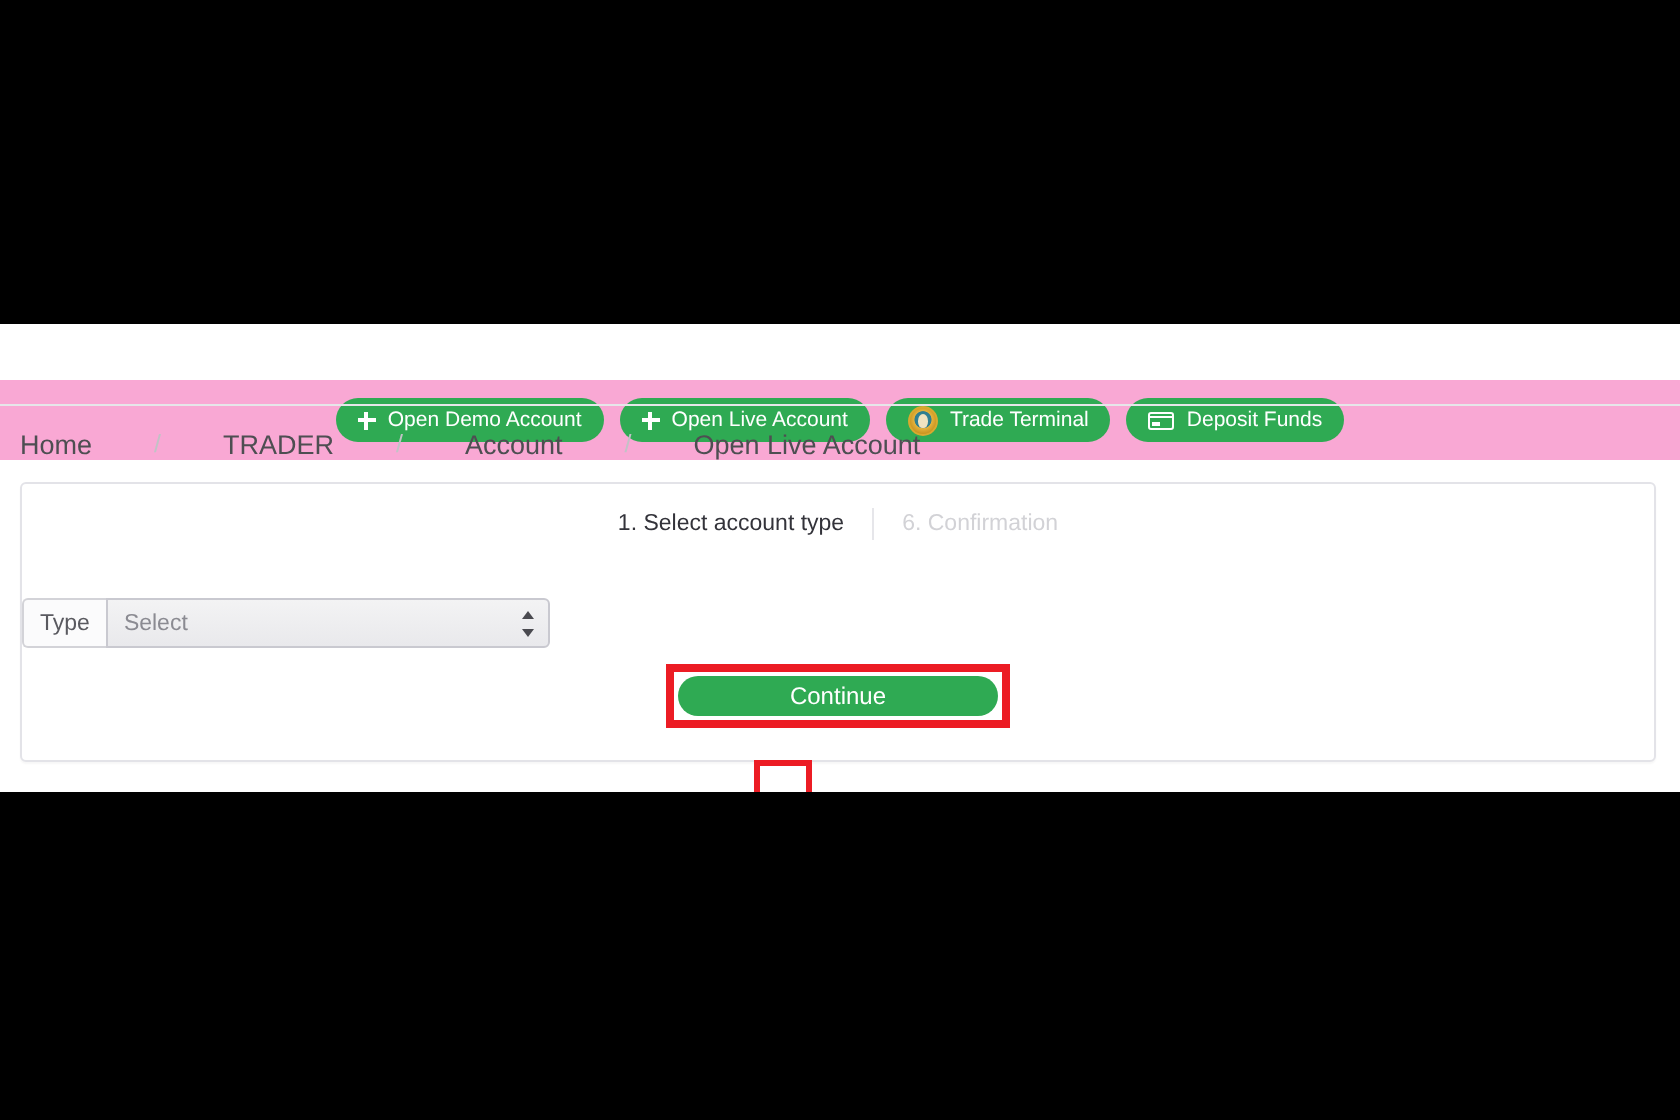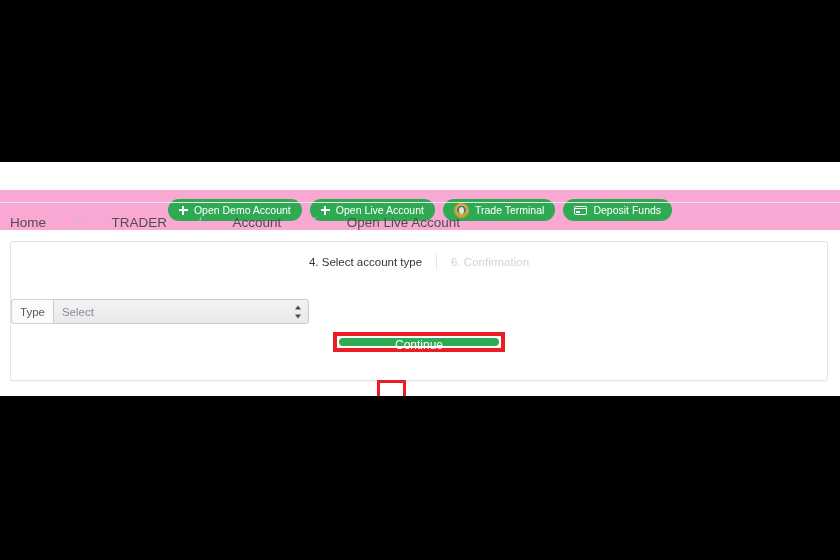--- a/index.html
+++ b/index.html
@@ -217,21 +217,21 @@
     color: #5a5a60;
     background: #fbfbfc;
     border: 1px solid #d3d3d8;
     border-right: none;
     border-radius: 3px 0 0 3px;
     box-sizing: border-box;
     white-space: nowrap;
   }
   .select-wrap {
     position: relative;
-    width: 256px;
+    width: 222px;
     height: 25px;
   }
   .type-select {
     width: 100%;
     height: 100%;
     box-sizing: border-box;
     padding: 0 22px 0 8px;
     font-size: 11.5px;
     font-family: "Liberation Sans", sans-serif;
     color: #8b8b92;
@@ -283,21 +283,21 @@
     display: flex;
     justify-content: center;
   }
   .hl-continue {
     position: relative;
     border: 4px solid #ec1c24;
     padding: 2px;
     box-sizing: border-box;
     background: #ffffff;
     width: 172px;
-    height: 20px;
+    height: 32px;
     display: flex;
     align-items: flex-end;
     justify-content: center;
   }
   .btn-continue {
     width: 100%;
     height: 100%;
     border: none;
     border-radius: 11px;
     background: #2faa53;
@@ -358,21 +358,21 @@
       <a class="crumb" href="#">TRADER</a>
       <span class="crumb-sep">/</span>
       <a class="crumb" href="#">Account</a>
       <span class="crumb-sep">/</span>
       <span class="crumb current">Open Live Account</span>
     </nav>
 
     <section class="panel">
 
       <div class="steps">
-        <span class="step active">4. Select account type</span>
+        <span class="step active">1. Select account type</span>
         <span class="step-sep"></span>
         <span class="step inactive">6. Confirmation</span>
       </div>
 
       <div class="form-row">
         <div class="input-group">
           <span class="input-addon">Type</span>
           <div class="select-wrap">
             <select class="type-select">
               <option>Select</option>

